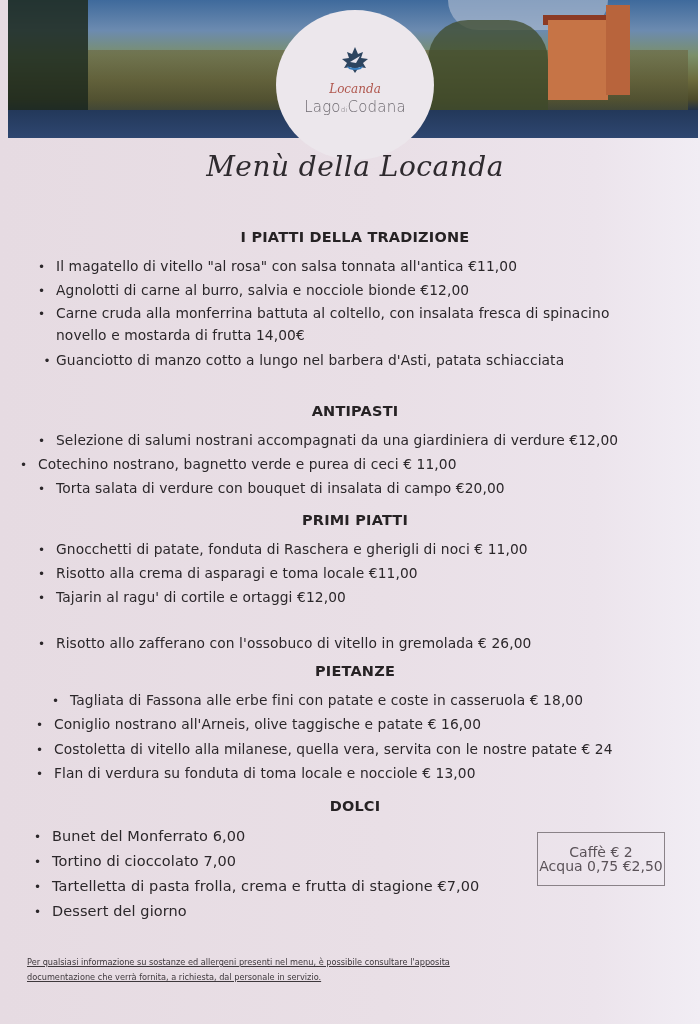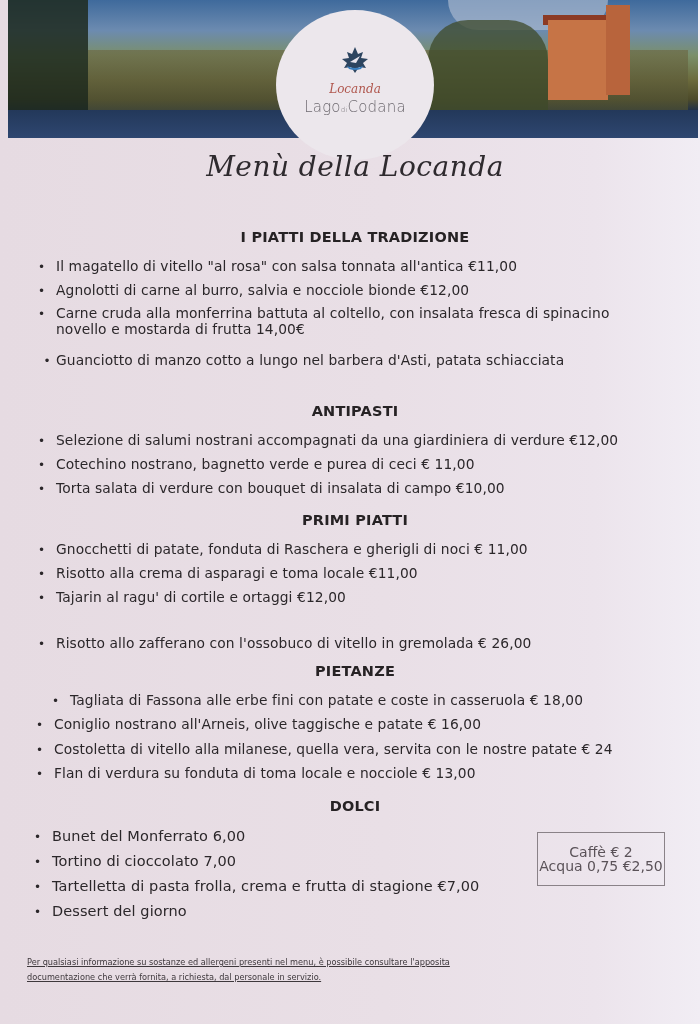--- a/index.html
+++ b/index.html
@@ -46,21 +46,21 @@
     letter-spacing: 0.5px;
   }
   .section-title {
     position: absolute; left: 0; width: 710px; text-align: center;
     font-weight: bold; font-size: 14.5px; color: #262224; letter-spacing: 0.2px;
   }
   .item {
     position: absolute; font-size: 13.8px; color: #2b272a; white-space: nowrap; letter-spacing: 0.1px;
   }
   .item .bullet { display: inline-block; width: 18px; font-size: 12px; }
-  .item .cont { display:block; padding-left: 18px; }
+  .item .cont { display:block; padding-left: 18px; margin-top: 6px; }
   .side-box {
     position: absolute; left: 537px; top: 832px; width: 126px; height: 52px;
     border-top: 1px solid #8a8288; border-bottom: 1px solid #8a8288;
     border-left: 1px solid #8a8288; border-right: 1px solid #8a8288;
     display:flex; flex-direction: column; align-items:center; justify-content:center;
     font-size: 14px; color: #5a5258; line-height: 14px; text-align: center;
   }
   .footer-note {
     position: absolute; left: 27px; top: 955px; width: 600px;
     font-size: 8.2px; color: #3e383c; line-height: 15px; text-decoration: underline;
@@ -106,25 +106,25 @@
   <span class="cont">novello e mostarda di frutta 14,00€</span>
 </div>
 <div class="item" style="left:38px; top:352px;text-align:center;">
   <span class="bullet">•</span><span>Guanciotto di manzo cotto a lungo nel barbera d'Asti, patata schiacciata</span>
 </div>
 
 <div class="section-title" style="top:403px;">ANTIPASTI</div>
 <div class="item" style="left:38px; top:432px;">
   <span class="bullet">•</span><span>Selezione di salumi nostrani accompagnati da una giardiniera di verdure €12,00</span>
 </div>
-<div class="item" style="left:38px; top:456px;">
+<div class="item" style="left:20px; top:456px;">
   <span class="bullet">•</span><span>Cotechino nostrano, bagnetto verde e purea di ceci € 11,00</span>
 </div>
 <div class="item" style="left:38px; top:480px;">
-  <span class="bullet">•</span><span>Torta salata di verdure con bouquet di insalata di campo €10,00</span>
+  <span class="bullet">•</span><span>Torta salata di verdure con bouquet di insalata di campo €20,00</span>
 </div>
 
 <div class="section-title" style="top:512px;">PRIMI PIATTI</div>
 <div class="item" style="left:38px; top:541px;">
   <span class="bullet">•</span><span>Gnocchetti di patate, fonduta di Raschera e gherigli di noci € 11,00</span>
 </div>
 <div class="item" style="left:38px; top:565px;">
   <span class="bullet">•</span><span>Risotto alla crema di asparagi e toma locale €11,00</span>
 </div>
 <div class="item" style="left:38px; top:589px;">

